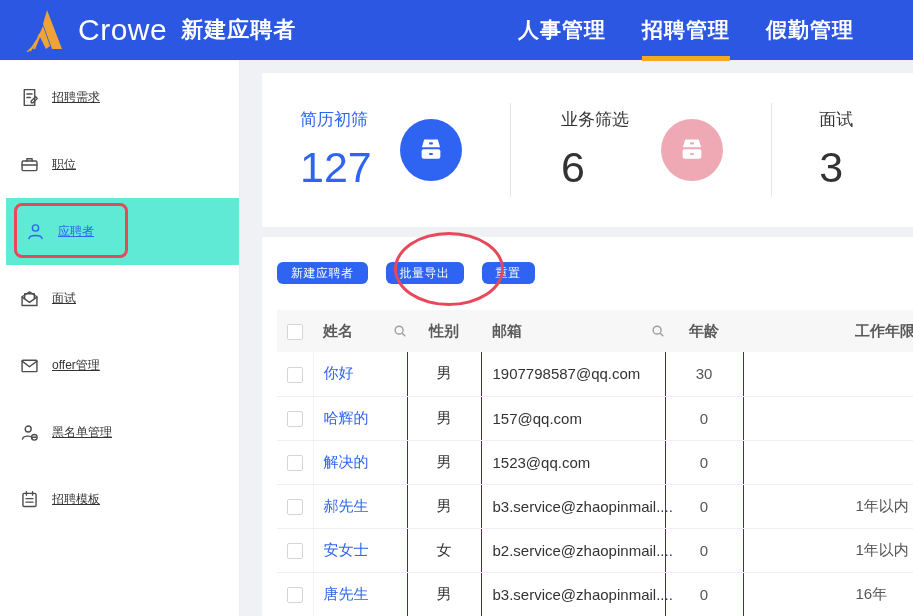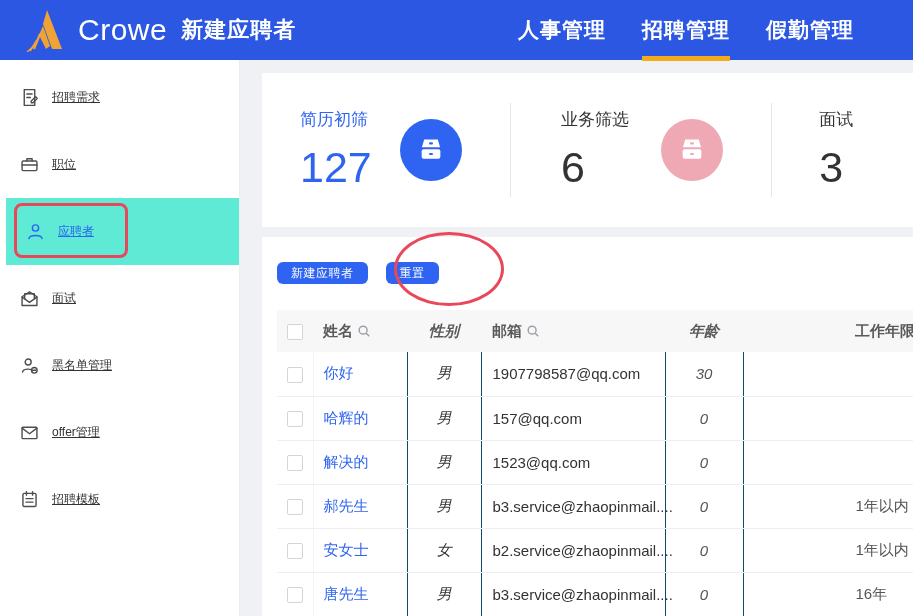--- a/index.html
+++ b/index.html
@@ -43,32 +43,32 @@
 
   .table-card { margin-top:10px; height:405px; background:#fff; padding:25px 0 0 15px; }
   .toolbar { display:flex; gap:18px; margin-bottom:26px; }
   .btn { height:22px; padding:0 14px; background:#2e64f1; color:#fff; font-size:12px; border:none; border-radius:6px; cursor:pointer; font-family:inherit; letter-spacing:.5px; }
 
   table { border-collapse:collapse; table-layout:fixed; width:706px; }
   col.c-cb{width:36px;} col.c-name{width:94px;} col.c-gender{width:74px;} col.c-email{width:184px;} col.c-age{width:78px;} col.c-exp{width:240px;}
   thead th { height:42px; background:#f7f7f8; color:#5a5a5a; font-size:15px; font-weight:700; text-align:left; }
   th.t-name,td.t-name { padding-left:10px; }
   th.t-email,td.t-email { padding-left:11px; }
-  th.t-gender,td.t-gender,th.t-age,td.t-age { text-align:center;font-style:italic; }
+  th.t-gender,td.t-gender,th.t-age,td.t-age { text-align:center; }
   th.t-exp,td.t-exp { padding-left:112px; text-align:left; }
   tbody td { height:44px; border-bottom:1px solid #efefef; border-right:1px solid #0c4a6e; font-size:15px; color:#333; }
   tbody td:last-child { border-right:none; }
   tbody td.t-cb, thead th.t-cb { text-align:center; border-right:1px solid #f3f3f5; }
   thead th.t-cb { border-right:none; }
   td.t-age { color:#555; }
   td.t-exp { color:#555; }
   .name-link { color:#2e64f1; cursor:pointer; text-decoration:none; }
   .cb { display:inline-block; width:16px; height:16px; background:#fff; border:1px solid #d5d5d5; border-radius:2px; vertical-align:middle; cursor:pointer; }
   .mag { width:14px; height:14px; stroke:#9aa0a6; fill:none; stroke-width:1.6; vertical-align:-2px; margin-left:4px; }
-  .th-flex { display:flex; align-items:center; }
+  .th-flex { display:flex; align-items:center;justify-content:space-between; }
 
   
   .anno { position:absolute; border:3px solid #e8485a; pointer-events:none; z-index:20; }
   .anno-rect { left:14px; top:203px; width:114px; height:55px; border-radius:8px; }
   .anno-ellipse { left:394px; top:232px; width:110px; height:74px; border-radius:50%; }
 </style>
 </head>
 <body>
 
 <header class="topbar">
@@ -120,33 +120,33 @@
   <div class="side-item">
     <svg viewBox="0 0 24 24">
         <path d="M3.5 10l8.5-5.5L20.5 10V20h-17z"></path>
         <path d="M6.5 12V6.5h11V12"></path>
         <path d="M3.5 10.5l8.5 6 8.5-6"></path>
       </svg>
     <span class="lbl">面试</span>
   </div>
   <div class="side-item">
     <svg viewBox="0 0 24 24">
+        <rect x="3.5" y="6" width="17" height="13" rx="1"></rect>
+        <path d="M3.5 7l8.5 6.5L20.5 7"></path>
+      </svg>
+    <span class="lbl">offer管理</span>
+  </div>
+  <div class="side-item">
+    <svg viewBox="0 0 24 24">
         <circle cx="10.5" cy="8" r="3.4"></circle>
         <path d="M4 19.5c1-4 9-4.4 11.5-1.5"></path>
         <circle cx="17.5" cy="17.5" r="3.2"></circle>
         <path d="M15.8 17.5h3.4"></path>
       </svg>
     <span class="lbl">黑名单管理</span>
-  </div>
-  <div class="side-item">
-    <svg viewBox="0 0 24 24">
-        <rect x="3.5" y="6" width="17" height="13" rx="1"></rect>
-        <path d="M3.5 7l8.5 6.5L20.5 7"></path>
-      </svg>
-    <span class="lbl">offer管理</span>
   </div>
   <div class="side-item">
     <svg viewBox="0 0 24 24">
         <rect x="4.5" y="5" width="15" height="15" rx="1.5"></rect>
         <path d="M8.5 3v4M15.5 3v4"></path>
         <path d="M8 11h8M8 15h8"></path>
       </svg>
     <span class="lbl">招聘模板</span>
   </div>
 </aside>
@@ -188,20 +188,21 @@
       <div>
         <div class="stat-label">面试</div>
         <div class="stat-value">3</div>
       </div>
     </div>
   </section>
 
   <section class="table-card">
     <div class="toolbar">
       <button class="btn">新建应聘者</button>
+      <button class="btn">批量导出</button>
       <button class="btn">重置</button>
     </div>
 
     <table>
       <colgroup>
           <col class="c-cb">
           <col class="c-name">
           <col class="c-gender">
           <col class="c-email">
           <col class="c-age">

